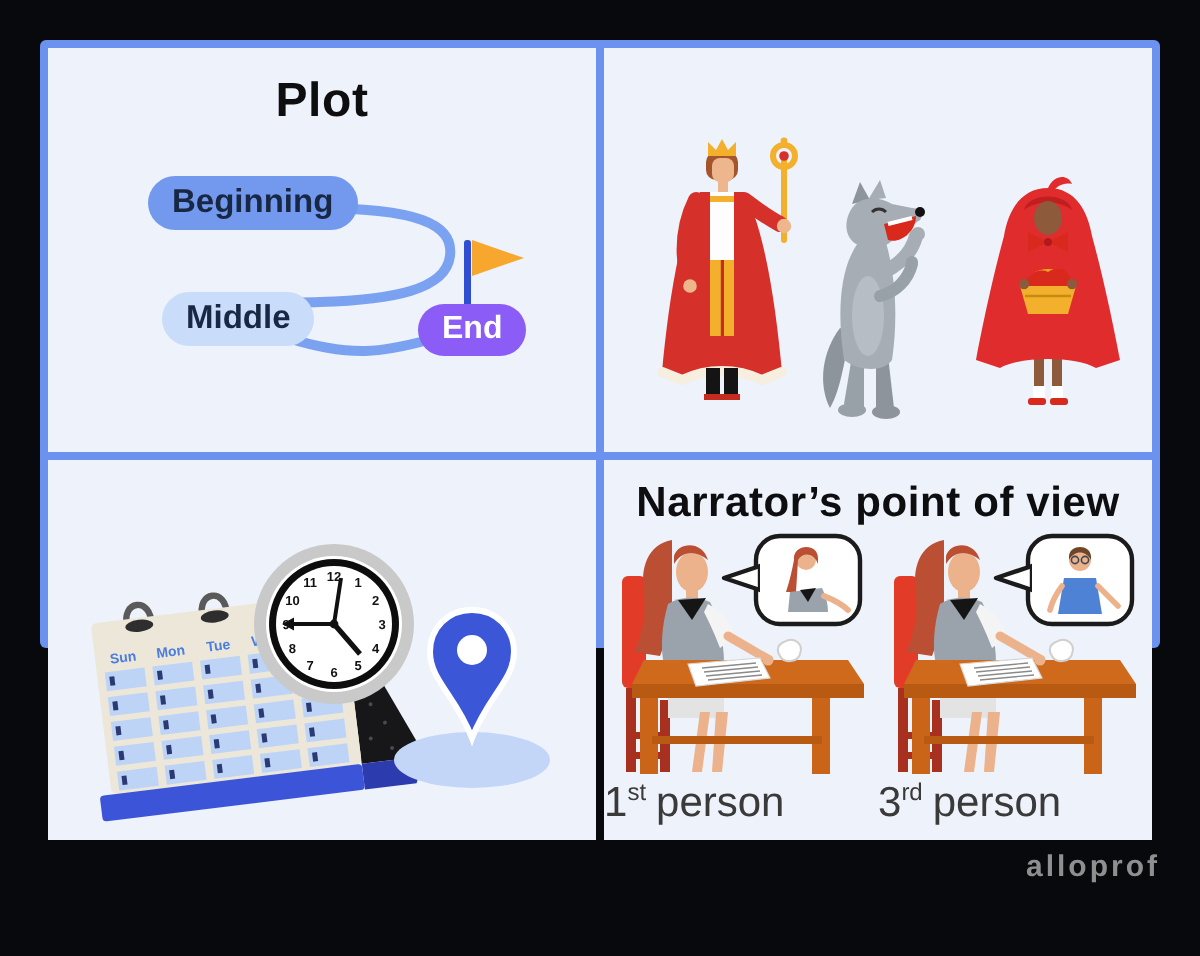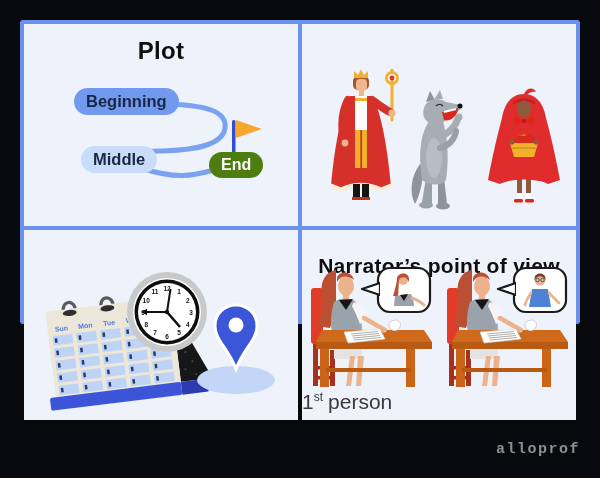--- a/index.html
+++ b/index.html
@@ -12,39 +12,39 @@
     position:absolute;left:20px;top:20px;width:560px;height:304px;
     background:#6a92ee;border-radius:3px;
     display:grid;grid-template-columns:274px 274px;grid-template-rows:202px 190px;
     gap:4px;padding:4px;box-sizing:border-box;
   }
   .panel{background:#eef2fa;position:relative;overflow:hidden;}
   .panel-title{
     text-align:center;font-weight:bold;color:#0e0e10;
     font-size:24px;margin-top:13px;letter-spacing:.3px;
   }
-  .panel-title.small{font-size:21px;margin-top:24px;}
+  .panel-title.small{font-size:21px;margin-top:10px;}
   
   .pill{
     position:absolute;border-radius:15px;font-weight:bold;
     font-size:16.5px;color:#182743;padding:4px 12px;white-space:nowrap;
   }
   .pill.beginning{left:50px;top:64px;background:#7299ee;}
   .pill.middle{left:57px;top:122px;background:#c9dcfa;}
-  .pill.end{left:185px;top:128px;background:#4d7c0f;color:#ffffff;font-size:16px;}
+  .pill.end{left:185px;top:128px;background:#8b5cf6;color:#ffffff;font-size:16px;}
   .fig-svg{position:absolute;left:0;top:0;}
   .char-svg{position:absolute;left:50%;transform:translateX(-50%);top:44px;}
   .scenes{position:absolute;top:36px;left:0;width:100%;display:flex;justify-content:center;gap:6px;}
   .pov-labels{position:absolute;bottom:6px;left:0;width:100%;display:flex;}
   .pov-label{flex:1;text-align:left;font-size:21px;color:#3a3a3a;}
   .pov-label sup{font-size:12px;vertical-align:super;}
   .pov-label .word{margin-left:5px;}
   .logo{
-    position:absolute;right:20px;top:441px;
-    font-size:15px;font-weight:bold;color:#8f8f8f;letter-spacing:1.5px;font-family:Liberation Mono, monospace;
+    position:absolute;right:20px;top:425px;
+    font-size:15px;font-weight:bold;color:#8f8f8f;letter-spacing:1.5px;
   }
 </style>
 </head>
 <body>
 
 <div class="board">
 
   <div class="panel">
     <div class="panel-title">Plot</div>
     <svg class="fig-svg" width="274" height="202" viewBox="0 0 274 202">
@@ -363,17 +363,20 @@
             <path d="M 107 27 C 111 31 114 34 117 37" stroke="#ecb28c" stroke-width="2.8" fill="none" stroke-linecap="round"></path>
           </g>
         </g>
       </svg>
     </div>
 
     <div class="pov-labels">
       <div class="pov-label">
         <span>1</span><sup>st</sup><span class="word">person</span>
       </div>
+      <div class="pov-label">
+        <span>3</span><sup>rd</sup><span class="word">person</span>
+      </div>
     </div>
   </div>
 </div>
 
 <div class="logo">alloprof</div>
 
 </body></html>

